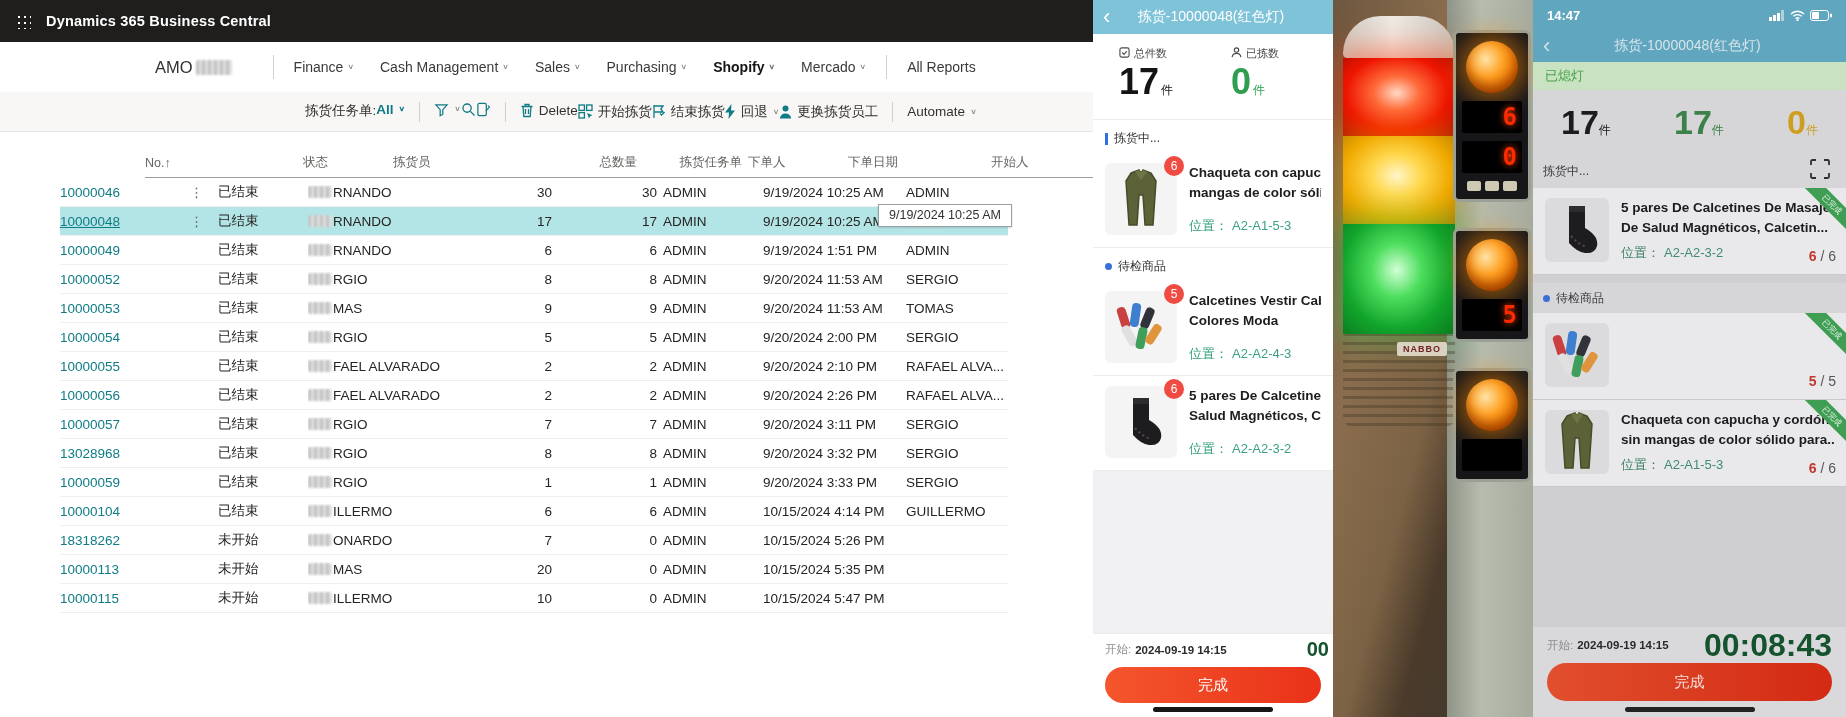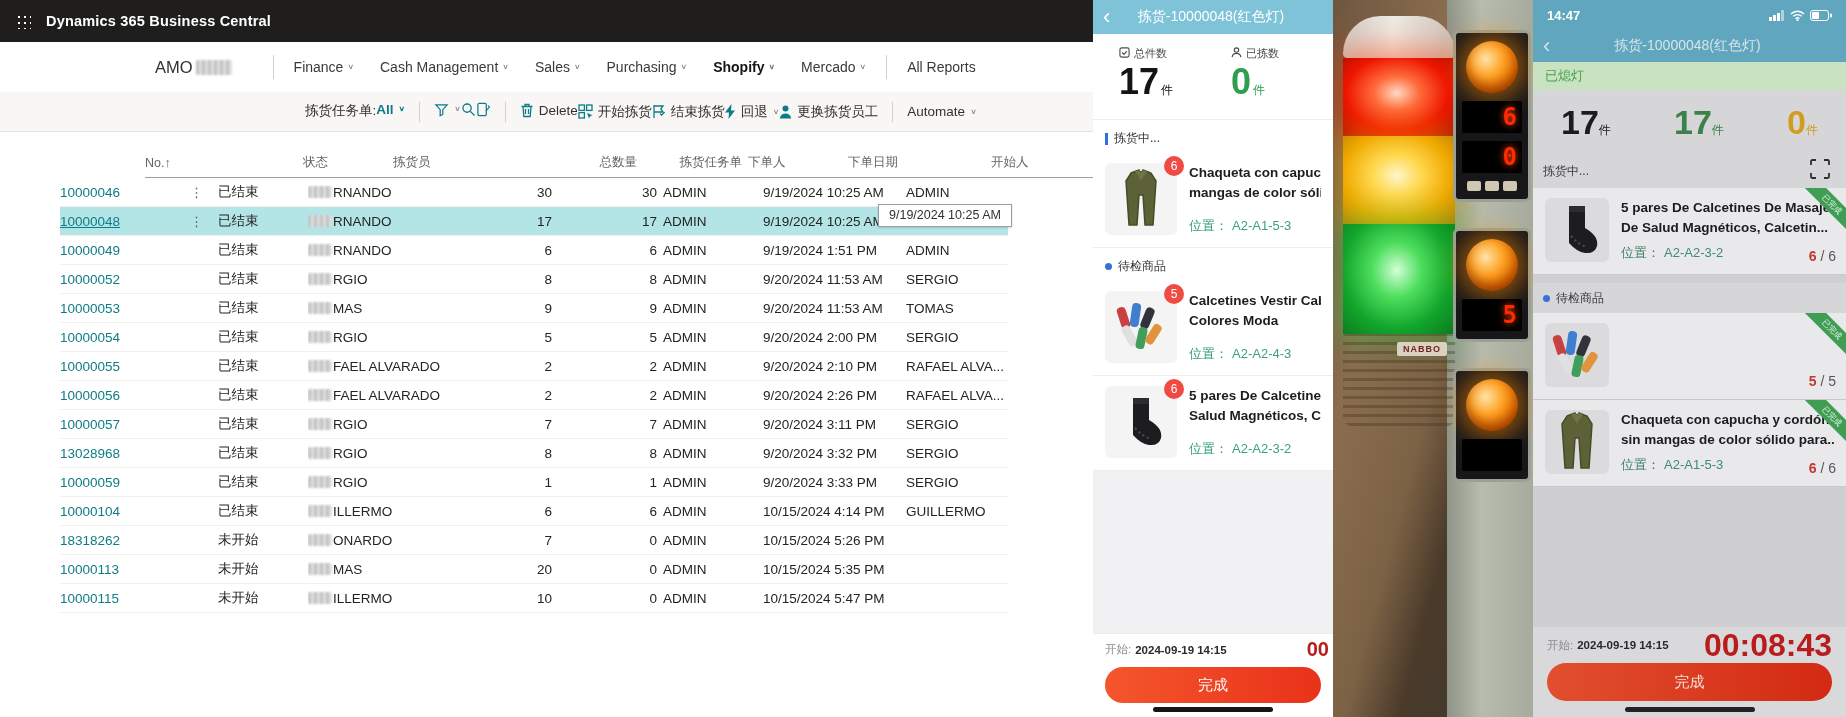--- a/index.html
+++ b/index.html
@@ -64,21 +64,21 @@
   .cloc .l { color:#2f9d75; }
   .cloc .v { color:#3ba088; margin-left:4px; }
   .ccount { position:absolute; right:10px; bottom:10px; font-size:14px; }
   .ccount .cur { color:#c0392f; font-weight:700; }
   .ccount .rest { color:#55555a; }
   .ribbon { position:absolute; top:0; right:0; width:42px; height:42px; overflow:hidden; }
   .ribbon span { position:absolute; display:block; width:64px; transform:rotate(45deg); background:#3f9e53; color:#eaf6ec; font-size:8px; text-align:center; left:-4px; top:9px; padding:2px 0; }
   .p-footer { display:flex; align-items:center; }
   .f-start-label { color:#8a8a8e; font-size:11.5px; }
   .f-start-value { color:#2a2a2c; font-size:11.5px; font-weight:700; margin-left:4px; }
-  .f-timer { margin-left:auto; font-weight:700; color:#b91c1c; white-space:nowrap; }
+  .f-timer { margin-left:auto; font-weight:700; color:#14532d; white-space:nowrap; }
   .p-button { color:#fff; font-size:15px; display:flex; align-items:center; justify-content:center; border-radius:19px; cursor:pointer; flex:none; }
   .home-bar { height:5px; border-radius:3px; background:#161616; margin:4px auto 5px; flex:none; }
 
   
   .phone1 { width:240px; background:#fff; }
   .phone1 .p-status { height:28px; background:#7fc3d9; font-size:13px; padding-left:26px; }
   .phone1 .p-nav { height:34px; background:#7fc3d9; }
   .p1-stats { height:86px; display:flex; padding:12px 0 0 26px; gap:58px; border-bottom:1px solid #ececee; background:#fff; }
   .stat .stat-label { display:flex; align-items:center; gap:4px; font-size:11px; color:#4a4a4e; }
   .stat .stat-value { font-size:36px; font-weight:700; color:#141414; line-height:1.15; }

